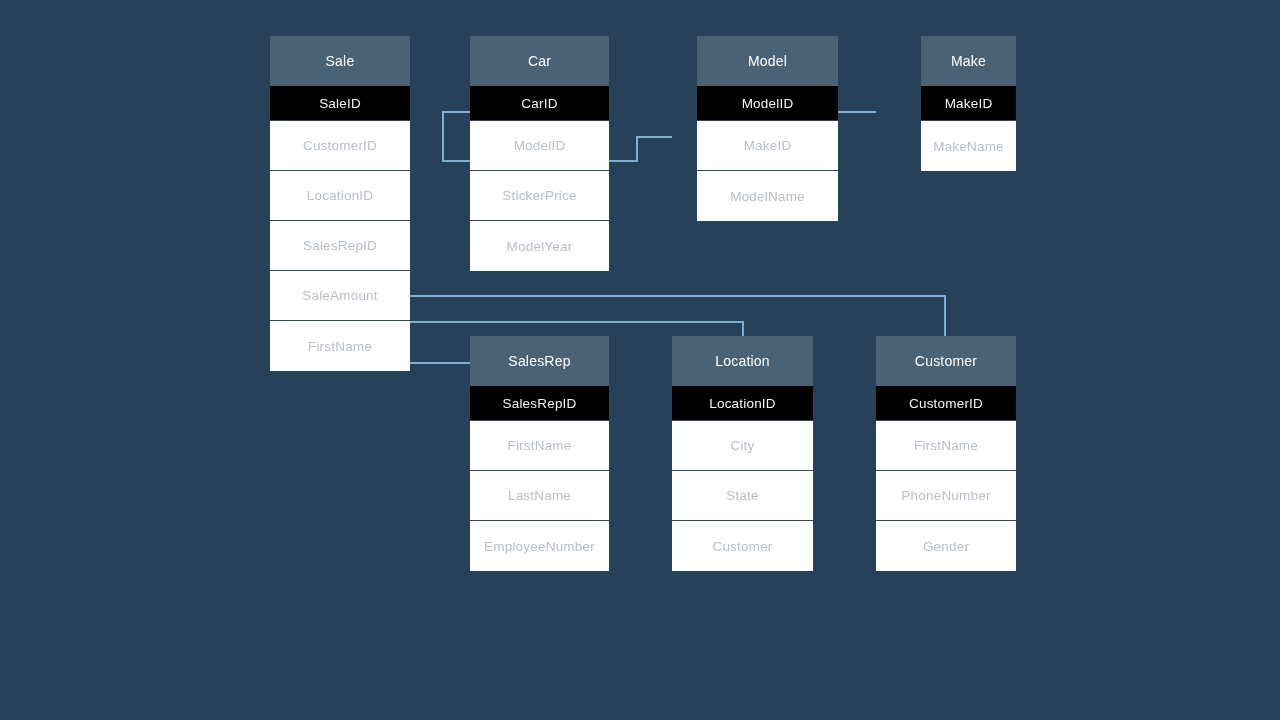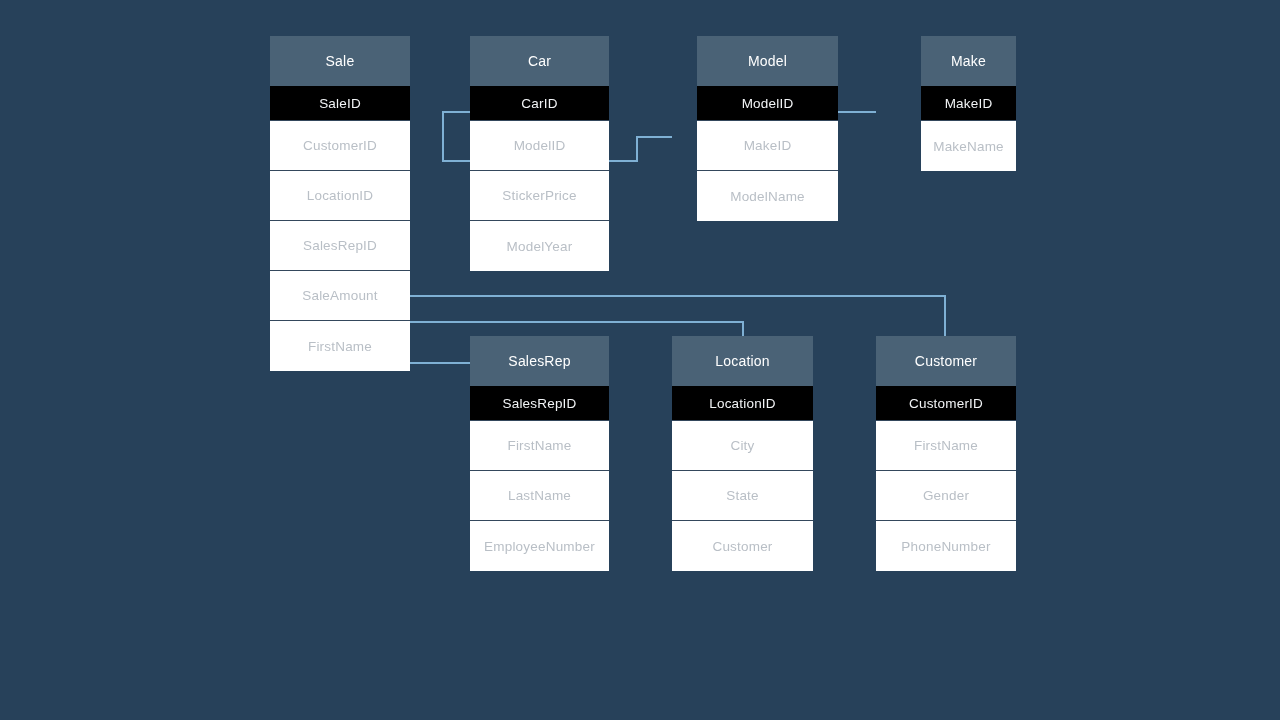--- a/index.html
+++ b/index.html
@@ -106,18 +106,18 @@
         <div class="entity-header">Location</div>
         <div class="field pk">LocationID</div>
         <div class="field">City</div>
         <div class="field">State</div>
         <div class="field">Customer</div>
       </div>
       <div class="entity" style="left: 876px; top: 336px; width: 140px;">
         <div class="entity-header">Customer</div>
         <div class="field pk">CustomerID</div>
         <div class="field">FirstName</div>
+        <div class="field">PhoneNumber</div>
         <div class="field">Gender</div>
-        <div class="field">PhoneNumber</div>
       </div>
     </div>
 
 </div>
 
 </body></html>

